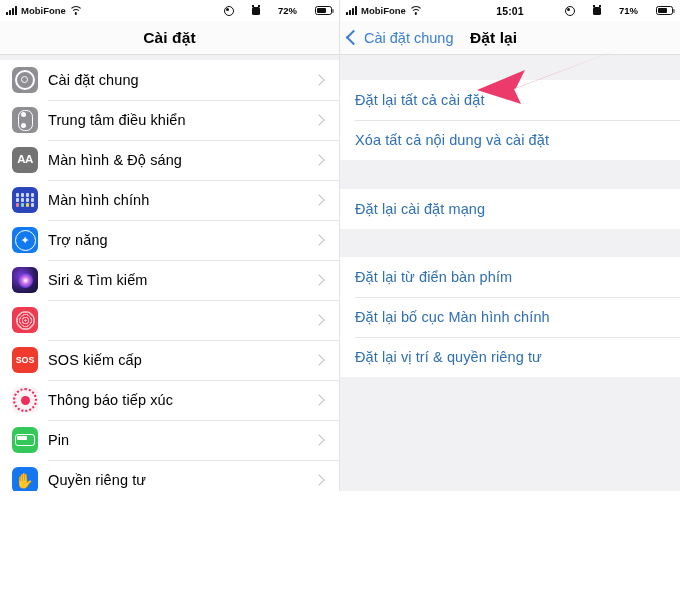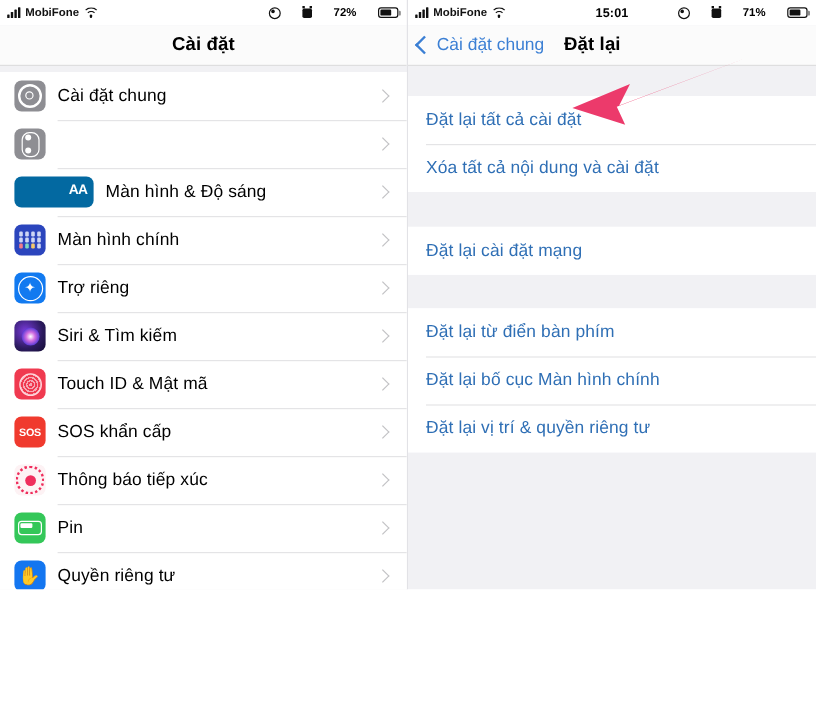--- a/index.html
+++ b/index.html
@@ -259,21 +259,21 @@
   .ic-cc .ccbox::after {
     content: "";
     position: absolute;
     width: 5px; height: 5px;
     background: #fff;
     border-radius: 50%;
     left: 2.5px;
   }
   .ic-cc .ccbox::before { top: 1.5px; }
   .ic-cc .ccbox::after  { bottom: 1.5px; }
-  .ic-aa { background: #0369a1; padding-left: 40px; }
+  .ic-aa { background: #737373; }
   .ic-aa .ico-glyph { font-size: 11.5px; letter-spacing: -.5px; }
   .ic-home { background: #2b45bd; }
   .ic-home .grid {
     display: grid;
     grid-template-columns: repeat(4, 3.5px);
     grid-template-rows: repeat(3, 3.5px);
     gap: 1.4px;
   }
   .ic-home .grid span { background: #cdd6f5; border-radius: 1px; }
   .ic-home .grid span:nth-child(9)  { background: #f07c8a; }
@@ -430,20 +430,21 @@
         <div class="app-icon ic-gear">
             <div class="gearshape"></div>
           </div>
         <div class="row-label">Cài đặt chung</div>
         <div class="chev-right"></div>
       </div>
       <div class="row">
         <div class="app-icon ic-cc">
             <div class="ccbox"></div>
           </div>
+        <div class="row-label">Trung tâm điều khiển</div>
         <div class="chev-right"></div>
       </div>
       <div class="row">
         <div class="app-icon ic-aa">
             <span class="ico-glyph">AA</span>
           </div>
         <div class="row-label">Màn hình &amp; Độ sáng</div>
         <div class="chev-right"></div>
       </div>
       <div class="row">
@@ -465,42 +466,41 @@
         </div>
         <div class="row-label">Màn hình chính</div>
         <div class="chev-right"></div>
       </div>
       <div class="row">
         <div class="app-icon ic-acc">
             <div class="ring">
               <span class="ico-glyph">✦</span>
             </div>
           </div>
-        <div class="row-label">Trợ riêng</div>
+        <div class="row-label">Trợ năng</div>
         <div class="chev-right"></div>
       </div>
       <div class="row">
         <div class="app-icon ic-siri">
             <div class="swirl"></div>
           </div>
         <div class="row-label">Siri &amp; Tìm kiếm</div>
         <div class="chev-right"></div>
       </div>
       <div class="row">
         <div class="app-icon ic-touch">
             <div class="fp"></div>
           </div>
-        <div class="row-label">Touch ID &amp; Mật mã</div>
         <div class="chev-right"></div>
       </div>
       <div class="row">
         <div class="app-icon ic-sos">
             <span class="ico-glyph">SOS</span>
           </div>
-        <div class="row-label">SOS khẩn cấp</div>
+        <div class="row-label">SOS kiếm cấp</div>
         <div class="chev-right"></div>
       </div>
       <div class="row">
         <div class="app-icon ic-expo">
             <div class="dotring"></div>
           </div>
         <div class="row-label">Thông báo tiếp xúc</div>
         <div class="chev-right"></div>
       </div>
       <div class="row">

